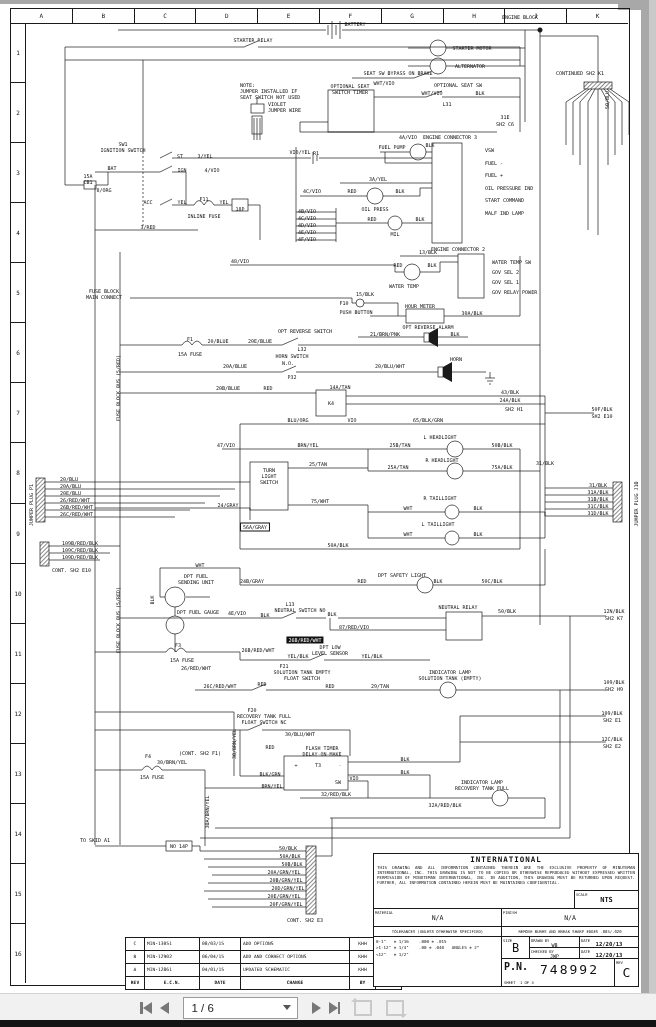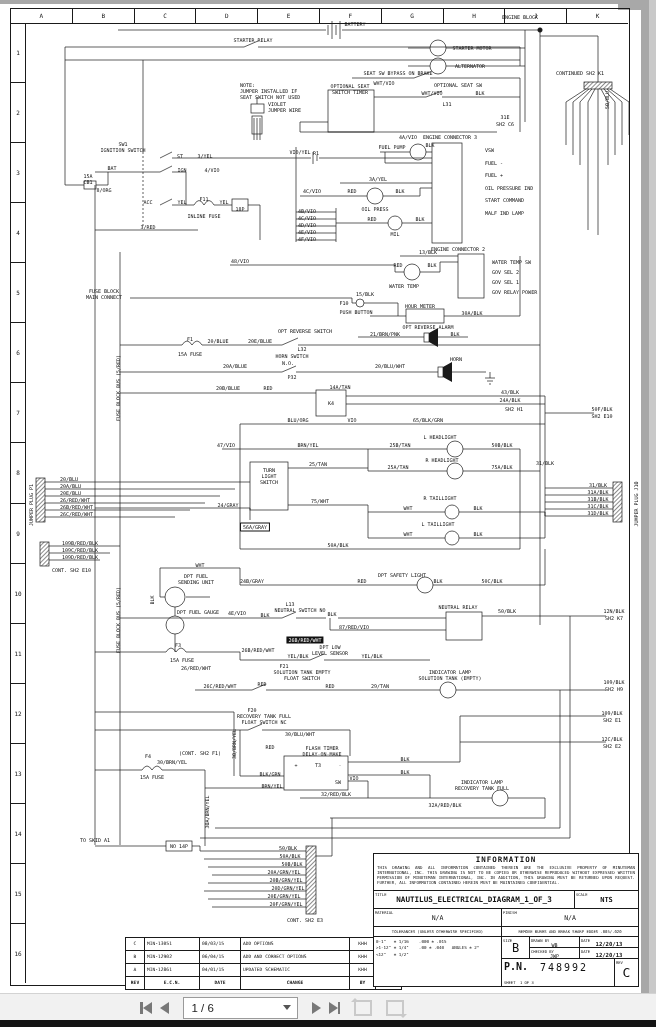--- a/index.html
+++ b/index.html
@@ -448,26 +448,22 @@
         <td>DATE</td>
         <td>CHANGE</td>
         <td>BY</td>
         <td>CHK BY</td>
       </tr>
     </tbody>
   </table>
 
 <div id="tblock">
   <div class="tb noleft notop" style="left:0;top:0;width:264px;height:36px">
-    <div id="conf-head">INFORMATION</div>
+    <div id="conf-head">INTERNATIONAL</div>
     <div id="conf-text">THIS DRAWING AND ALL INFORMATION CONTAINED THEREIN ARE THE EXCLUSIVE PROPERTY OF MINUTEMAN INTERNATIONAL, INC. THIS DRAWING IS NOT TO BE COPIED OR OTHERWISE REPRODUCED WITHOUT EXPRESSED WRITTEN PERMISSION OF MINUTEMAN INTERNATIONAL, INC. IN ADDITION, THIS DRAWING MUST BE RETURNED UPON REQUEST. FURTHER, ALL INFORMATION CONTAINED HEREIN MUST BE MAINTAINED CONFIDENTIAL.</div>
-  </div>
-  <div class="tb noleft" style="left:0;top:36px;width:200px;height:18px">
-    <span class="tb-tag">TITLE</span>
-    <div class="big-center" style="font-size:7.6px;font-weight:bold">NAUTILUS_ELECTRICAL_DIAGRAM_1_OF_3</div>
   </div>
   <div class="tb" style="left:200px;top:36px;width:64px;height:18px">
     <span class="tb-tag">SCALE</span>
     <div class="big-center" style="font-size:7px;font-weight:bold">NTS</div>
   </div>
   <div class="tb noleft" style="left:0;top:54px;width:127px;height:18px">
     <span class="tb-tag">MATERIAL</span>
     <div class="big-center" style="font-size:6.5px">N/A</div>
   </div>
   <div class="tb" style="left:127px;top:54px;width:137px;height:18px">
@@ -500,21 +496,21 @@
   <div class="tb" style="left:205px;top:82px;width:59px;height:11px">
     <span class="tb-tag">DATE</span>
     <div class="big-center" style="font-size:5.6px;font-weight:bold;padding-top:2px">12/20/13</div>
   </div>
   <div class="tb" style="left:205px;top:93px;width:59px;height:11px">
     <span class="tb-tag">DATE</span>
     <div class="big-center" style="font-size:5.6px;font-weight:bold;padding-top:2px">12/20/13</div>
   </div>
   <div class="tb" style="left:127px;top:104px;width:113px;height:28px">
     <span style="position:absolute;left:2px;top:2px;font-size:10px;font-weight:bold">P.N.</span>
-    <span style="position:absolute;left:38px;top:3px;font-size:10px;letter-spacing:2px">748992</span>
+    <span style="position:absolute;left:38px;top:3px;font-size:13px;letter-spacing:2px">748992</span>
     <span style="position:absolute;left:2px;bottom:1px;font-size:3.8px">SHEET</span>
     <span style="position:absolute;left:18px;bottom:1px;font-size:3.8px">1 OF 3</span>
   </div>
   <div class="tb" style="left:240px;top:104px;width:24px;height:28px">
     <span class="tb-tag">REV</span>
     <div class="big-center" style="font-size:13px">C</div>
   </div>
 </div>
 
 <div id="toolbar">

